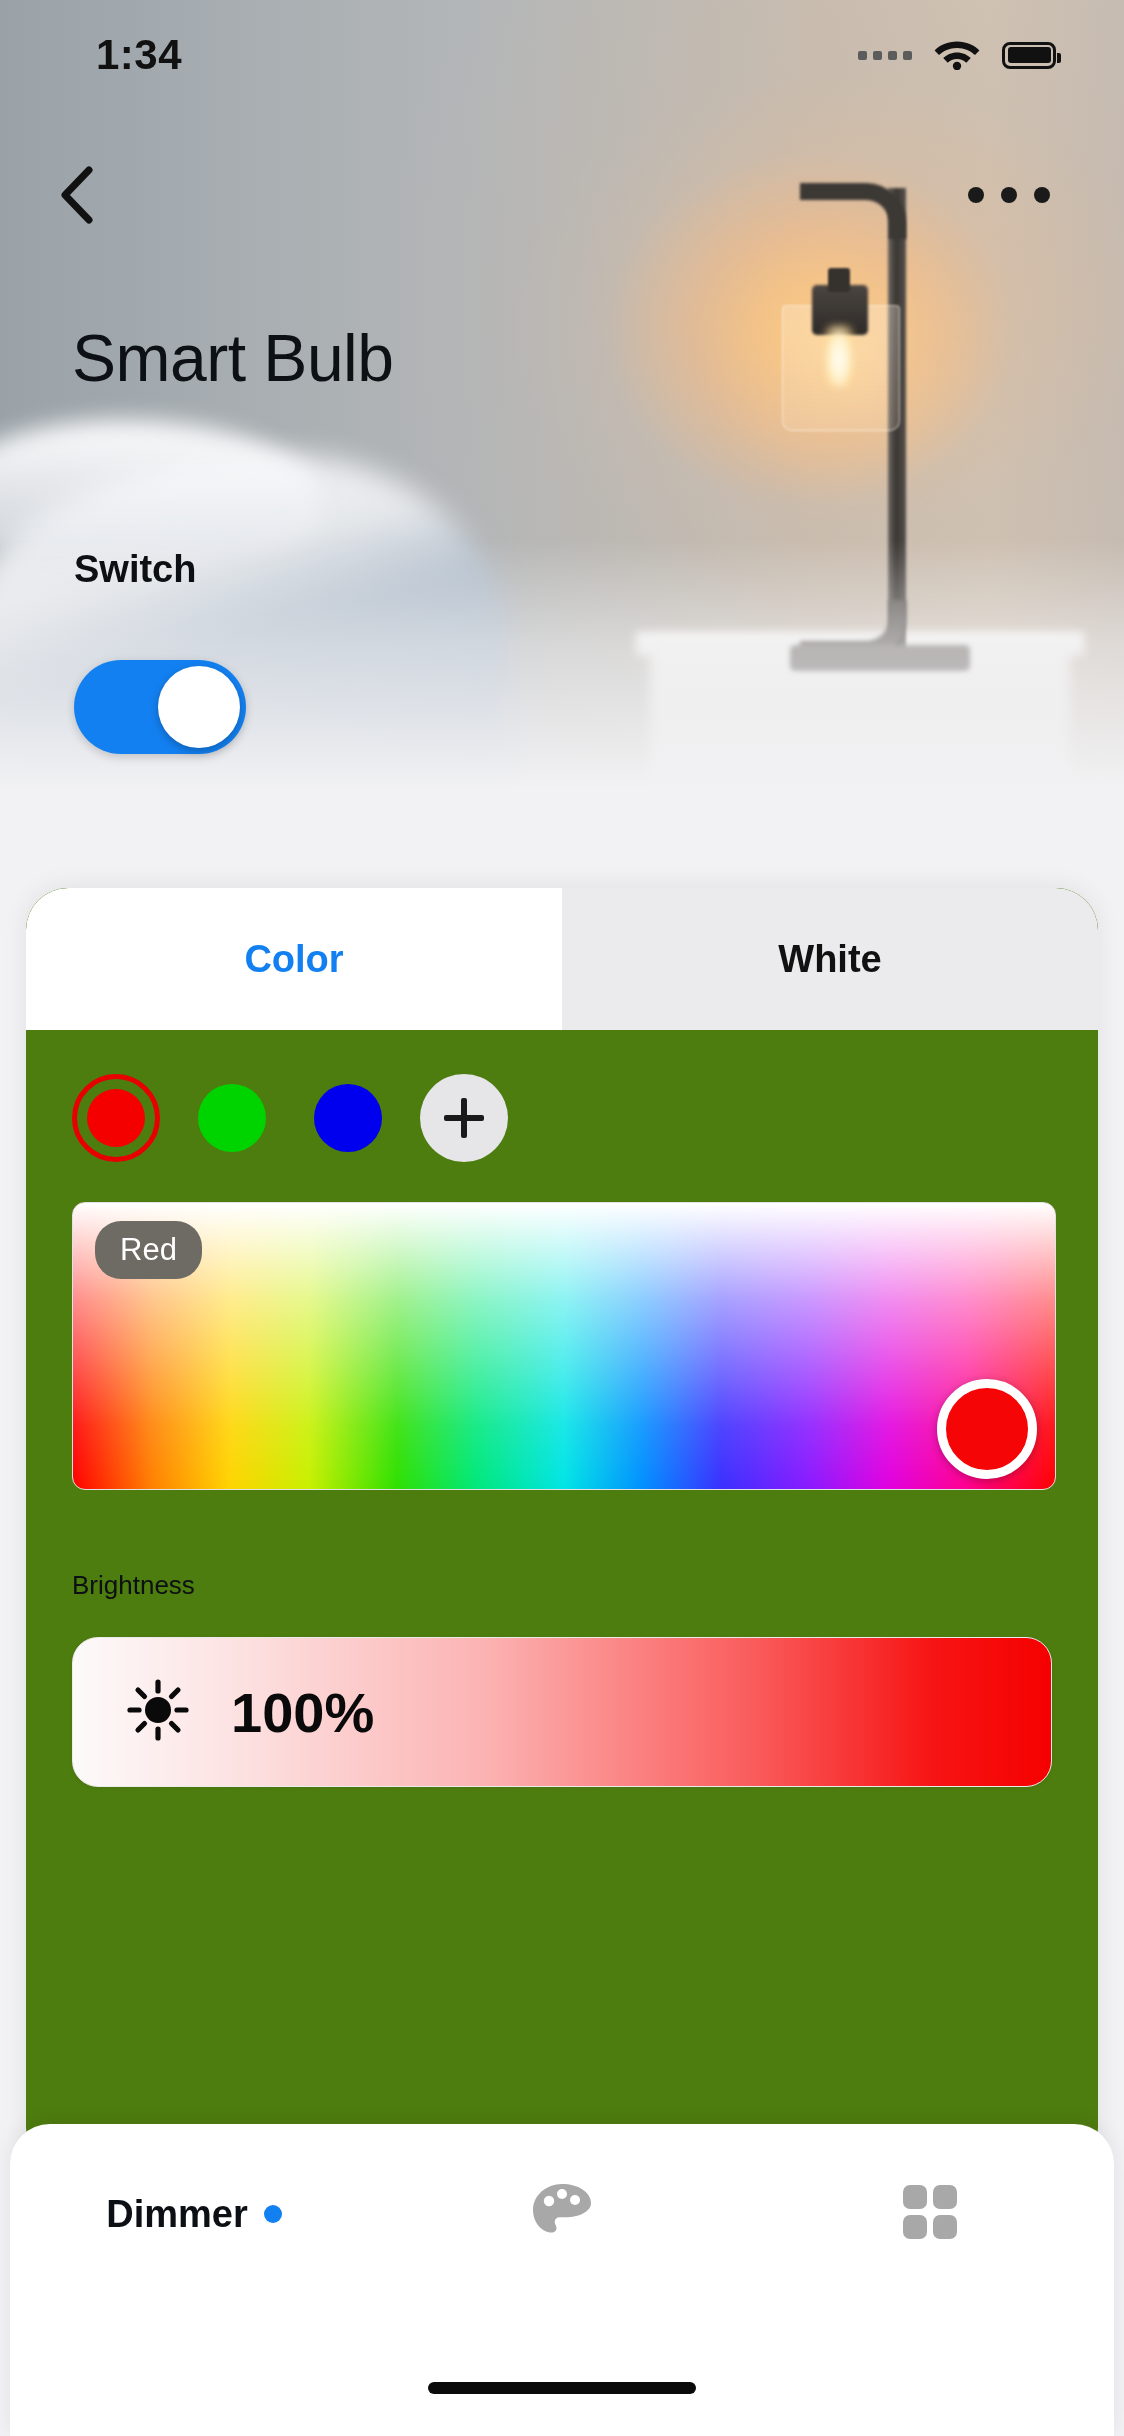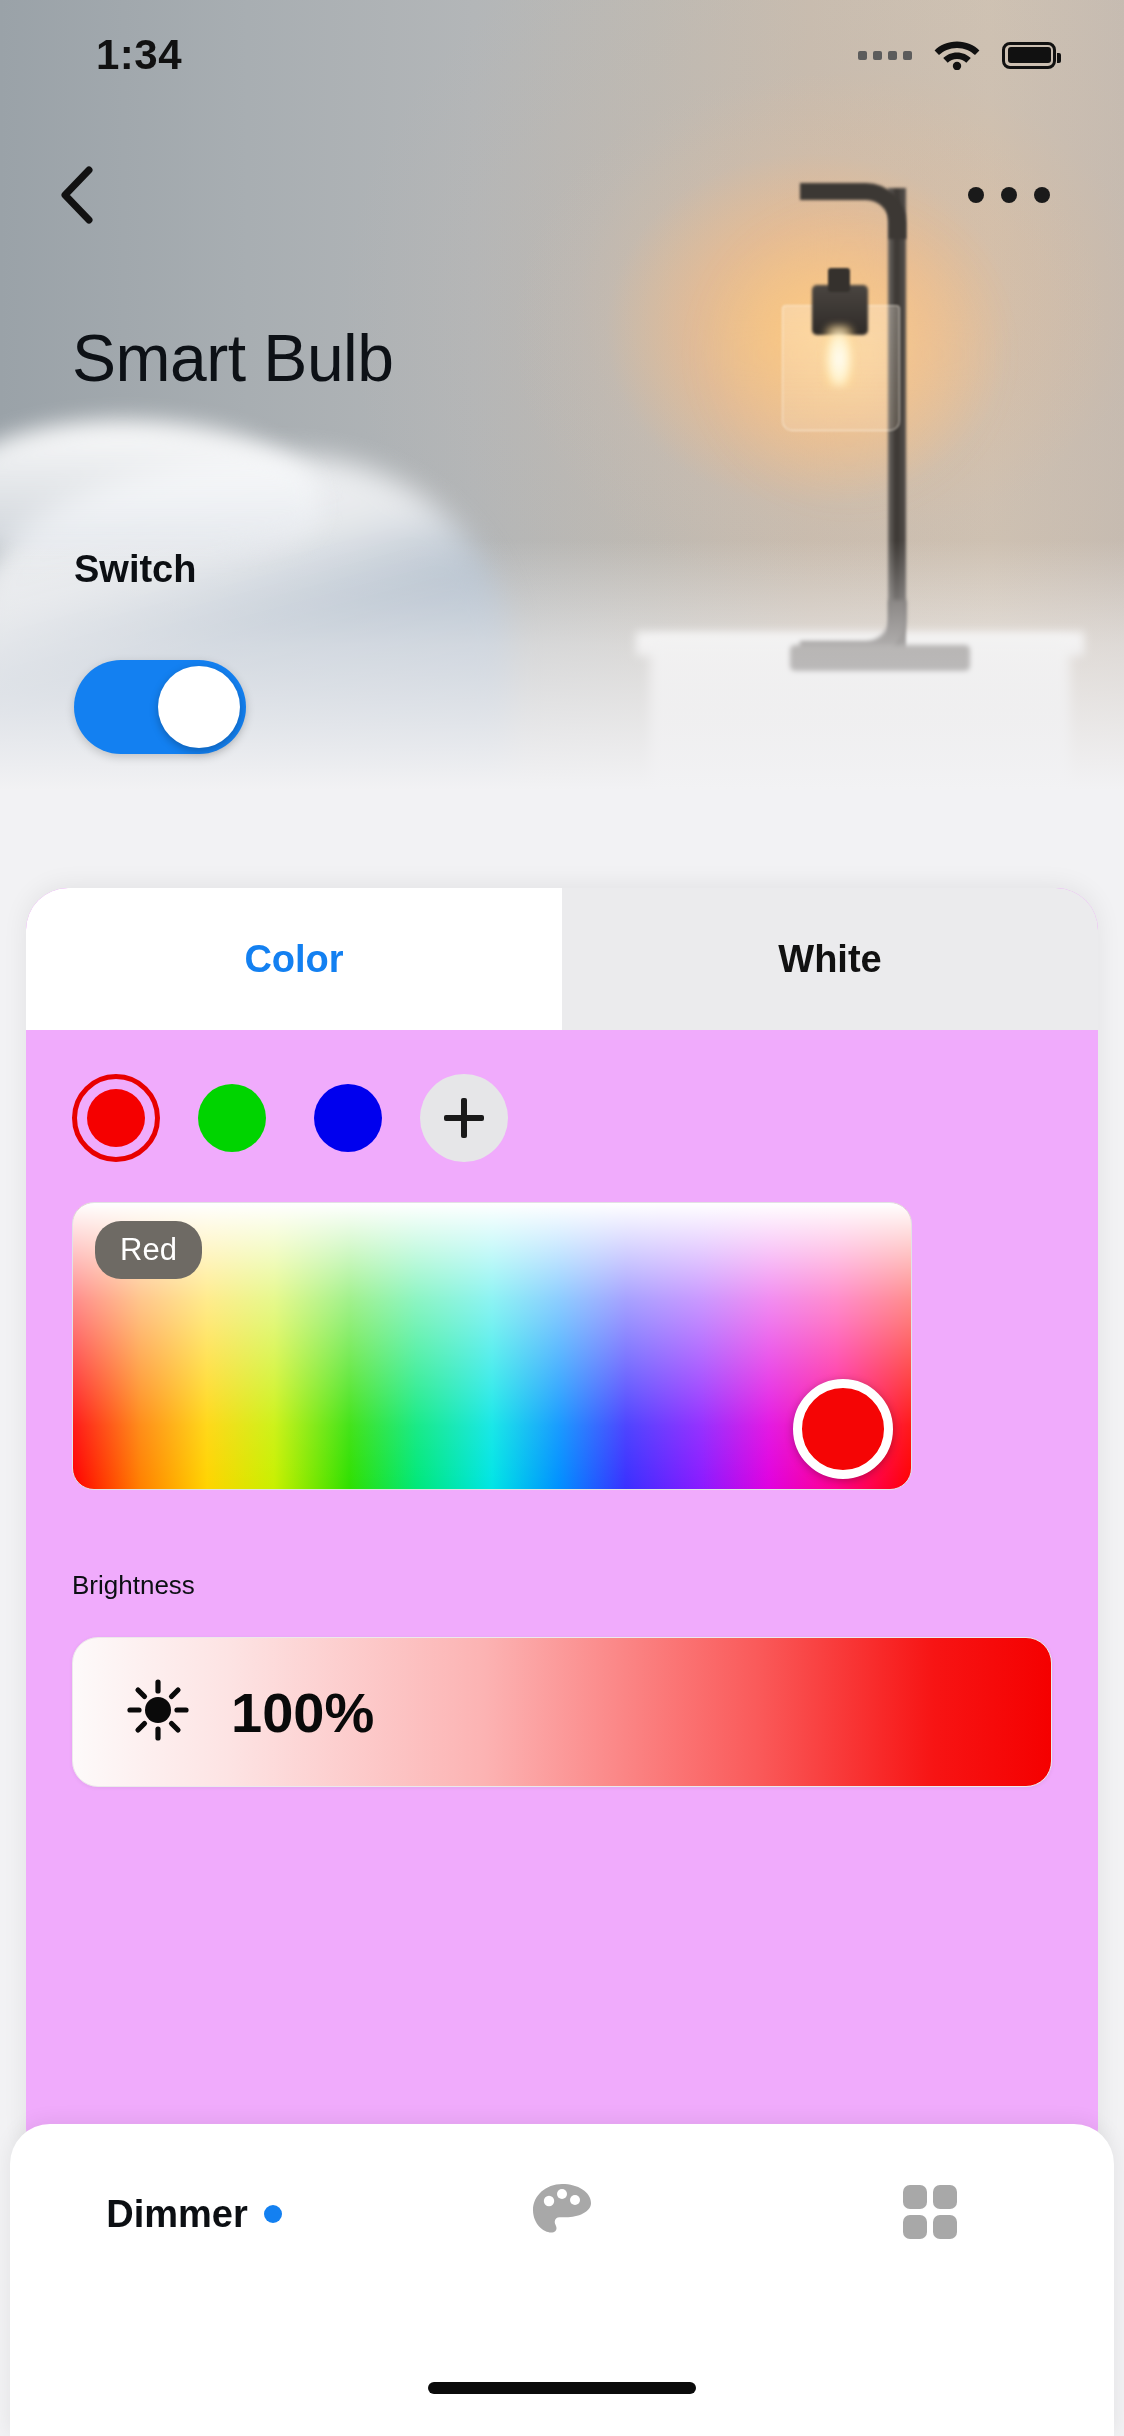--- a/index.html
+++ b/index.html
@@ -146,21 +146,21 @@
     box-shadow:0 3px 10px rgba(0,0,0,.18);
   }
   .toggle .knob {
     position:absolute; right:6px; top:6px; width:82px; height:82px;
     border-radius:50%; background:#fff; box-shadow:0 3px 9px rgba(0,0,0,.26);
   }
 
   
   .card {
     position:absolute; left:26px; top:888px; width:1072px; height:1270px;
-    background:#f0abfc; border-radius:42px 42px 30px 30px;
+    background:#4d7c0f; border-radius:42px 42px 30px 30px;
     box-shadow:0 -2px 26px rgba(0,0,0,.07);
     overflow:hidden;
   }
   .tabs { position:relative; height:142px; width:100%; display:flex; }
   .tab {
     flex:1; display:flex; align-items:center; justify-content:center;
     font-size:38px; font-weight:700; cursor:pointer; position:relative;
   }
   .tab.active { color:#1380f1; background:#fff; z-index:3; border-radius:42px 0 0 0; }
   .tab.inactive {
@@ -185,21 +185,21 @@
     font-size:0; position:relative;
   }
   .swatch-add::before, .swatch-add::after {
     content:""; position:absolute; background:#1a1a1a; border-radius:2px;
   }
   .swatch-add::before { width:40px; height:6px; }
   .swatch-add::after  { width:6px; height:40px; }
 
   
   .color-field {
-    position:relative; width:840px; height:288px; border-radius:22px;
+    position:relative; width:984px; height:288px; border-radius:13px;
     border:1px solid #e2e2e4; overflow:hidden;
     background:
       linear-gradient(to bottom, rgba(255,255,255,1) 0%, rgba(255,255,255,.55) 34%, rgba(255,255,255,.10) 78%, rgba(255,255,255,0) 100%),
       linear-gradient(to right,
         #ff0000 0%, #ff8000 8%, #ffd400 16%, #c8f000 24%,
         #2fe000 33%, #00e87a 41%, #00e5e5 50%,
         #0090ff 58%, #3a30ff 66%, #8a1aff 75%,
         #e000e0 83%, #ff0090 91%, #ff0000 100%);
     cursor:crosshair;
     padding-left:36px;

